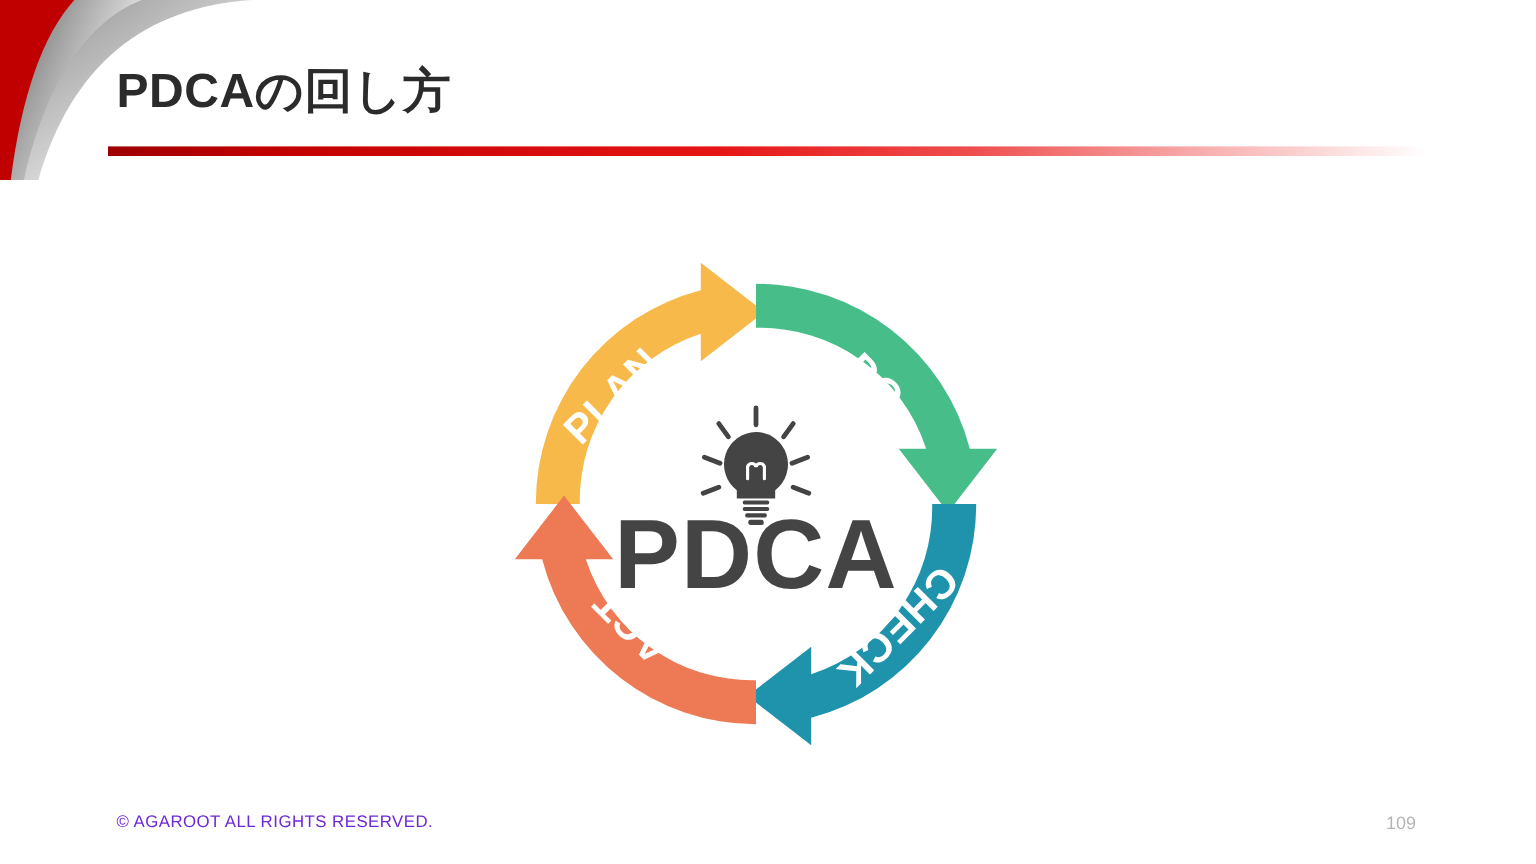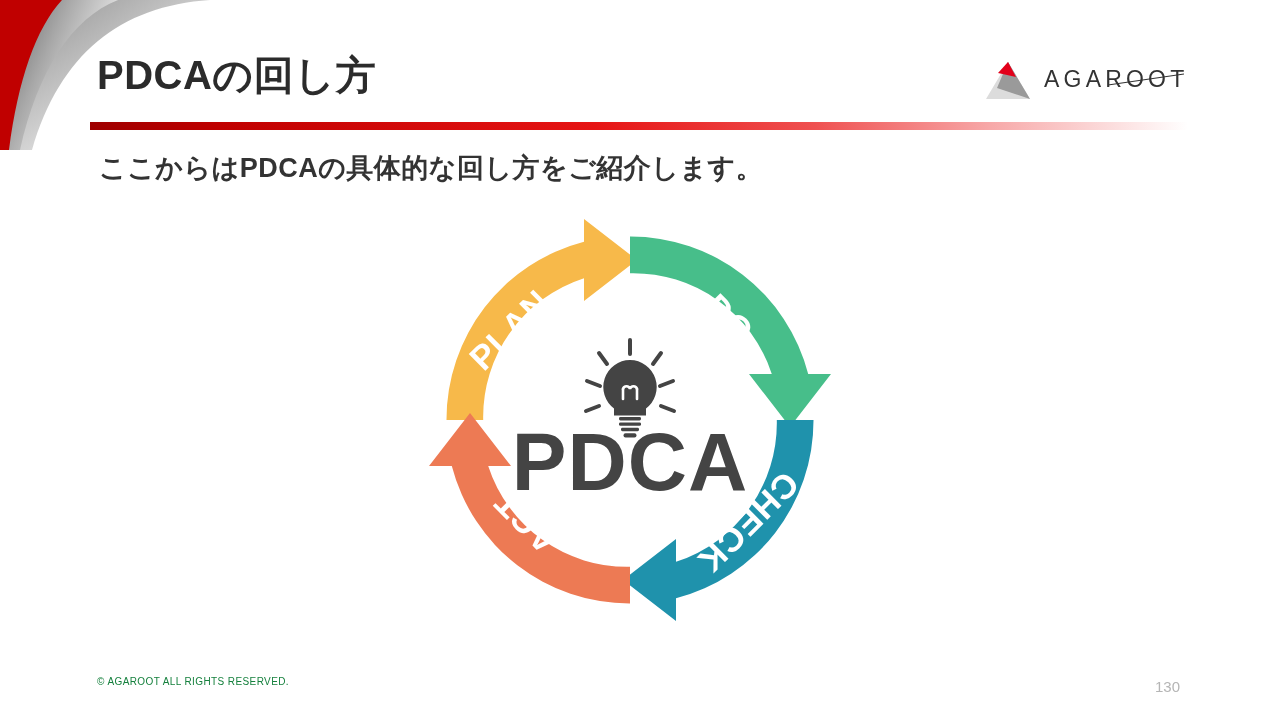--- a/index.html
+++ b/index.html
@@ -95,22 +95,22 @@
     fill: #444444;
     font-size: 82px;
     letter-spacing: 1px;
   }
 
   
   .footer-copy {
     position: absolute;
     left: 97px;
     top: 676px;
-    font-size: 10px;
-    color: #15803d;
+    font-size: 14px;
+    color: #6d28d9;
     letter-spacing: 0.4px;
     white-space: nowrap;
   }
   .page-number {
     position: absolute;
     left: 1155px;
     top: 678px;
     font-size: 15px;
     color: #b5b5b5;
   }
@@ -140,37 +140,21 @@
       <path d="M 0 0 L 118 0 C 72 18 38 70 20 150 L 0 150 Z" fill="url(#grayWedge)"></path>
 
       <path d="M 0 0 L 62 0 C 36 28 18 80 9 150 L 0 150 Z" fill="#C00000"></path>
     </svg>
   </div>
 
   <div class="slide-title">PDCAの回し方</div>
 
   <div class="title-rule"></div>
 
-  <div class="slide-subtitle">ここからはPDCAの具体的な回し方をご紹介します。</div>
-
-  <div class="logo">
-    <span class="logo-mark">
-      <svg width="46" height="40" viewBox="0 0 46 40" xmlns="http://www.w3.org/2000/svg">
-        <polygon points="23,2 45,39 1,39" fill="#DCDCDC"></polygon>
-        <polygon points="23,2 45,39 12,28" fill="#9A9A9A"></polygon>
-        <polygon points="23,2 31,17 13,13" fill="#E2001A"></polygon>
-      </svg>
-    </span>
-    <span class="logo-word">
-      <svg width="148" height="30" viewBox="0 0 148 30" xmlns="http://www.w3.org/2000/svg">
-        <text x="0" y="22" font-family="Liberation Sans, sans-serif" font-size="23" letter-spacing="4.2" fill="#333333">AGAROOT</text>
-        <line x1="64" y1="20" x2="140" y2="9" stroke="#333333" stroke-width="1.1"></line>
-      </svg>
-    </span>
-  </div>
+
 
   <div class="pdca-figure">
     <svg width="412" height="412" viewBox="0 0 412 412" xmlns="http://www.w3.org/2000/svg">
 
       <g>
         <path d="
           M 22.5 206
           A 183.5 183.5 0 0 1 160 27.8
           L 160 5
           L 213 46
@@ -250,15 +234,15 @@
           <rect x="199.5" y="219.2" width="13" height="4.4" rx="2"></rect>
         </g>
       </g>
 
       <text class="center-word" x="206" y="276" text-anchor="middle">PDCA</text>
     </svg>
   </div>
 
   <div class="footer-copy">© AGAROOT  ALL RIGHTS RESERVED.</div>
 
-  <div class="page-number">130</div>
+  <div class="page-number">109</div>
 
 </div>
 
 </body></html>

